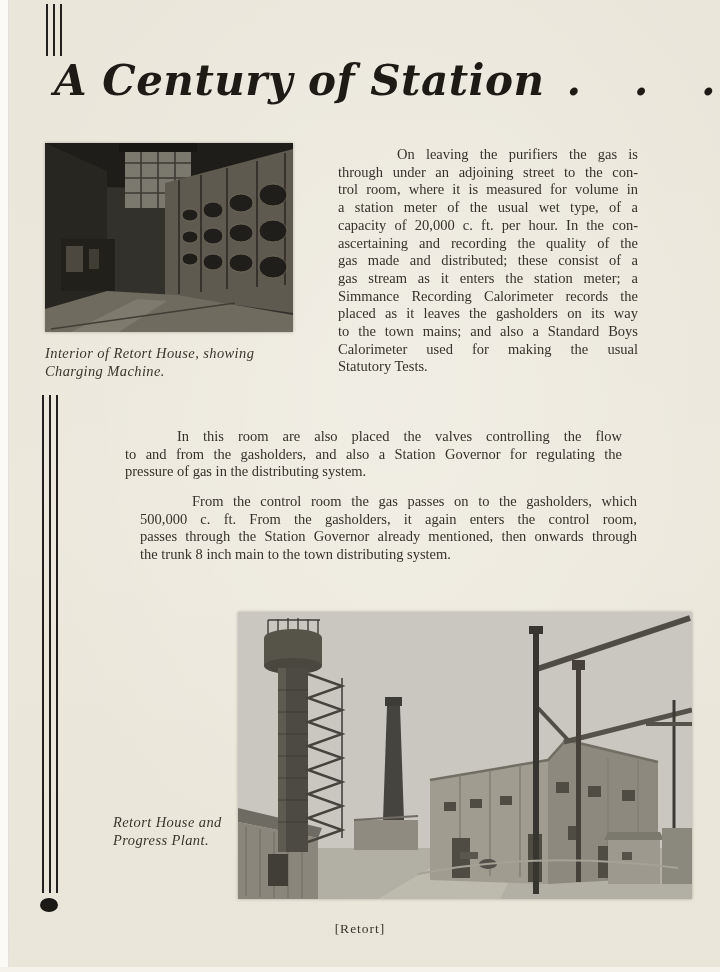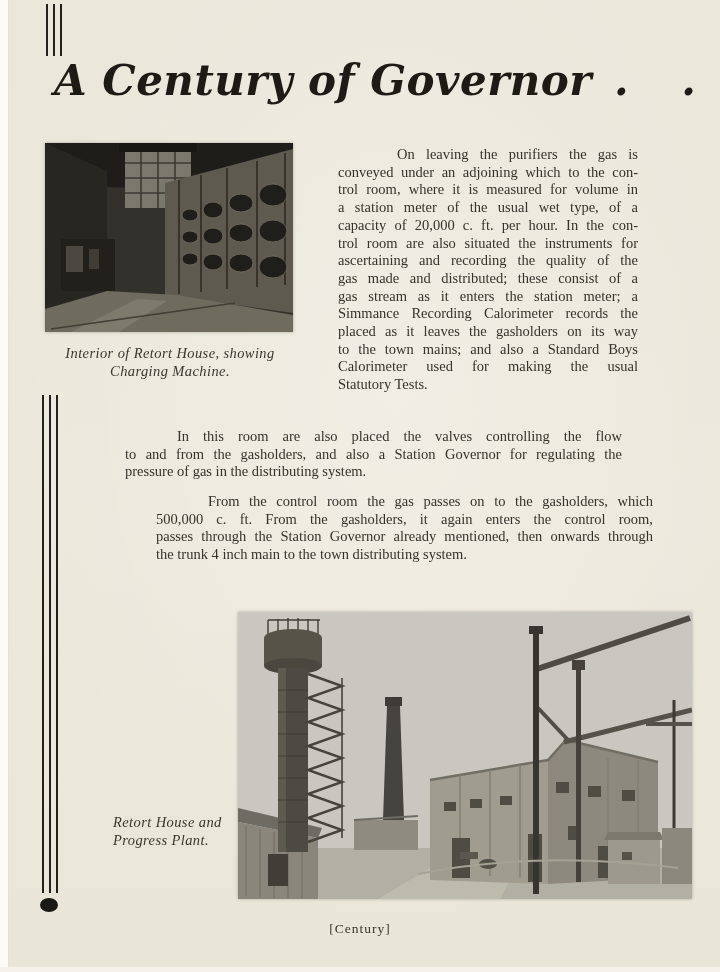--- a/index.html
+++ b/index.html
@@ -31,21 +31,21 @@
 
   
   .photo{position:absolute;box-shadow:0 0 3px rgba(60,55,45,.35);}
   .photo svg{display:block;}
 
   
   .caption{
     position:absolute;font-style:italic;font-size:14.5px;line-height:18px;color:#3a362e;
     letter-spacing:.4px;
   }
-  .caption.center{text-align:center;}
+  .caption.center{text-align:left;}
 
   
   .lines{position:absolute;font-size:14.5px;line-height:17.7px;color:#36322b;}
   .lines .tline{text-align:justify;text-align-last:justify;white-space:normal;}
   .lines .tline:last-child{text-align-last:auto;}
   .lines .tline:first-child{text-indent:var(--indent,58px);}
 
   
   .folio{
     position:absolute;left:0;top:921px;width:720px;text-align:center;
@@ -59,21 +59,21 @@
 
   <div class="edge-left"></div>
   <div class="edge-bottom"></div>
 
   <div class="rule-group" style="left:46px;top:4px;width:16px;height:52px;">
     <span class="rule-bar" style="left:0;height:52px;"></span>
     <span class="rule-bar" style="left:7px;height:52px;"></span>
     <span class="rule-bar" style="left:14px;height:52px;"></span>
   </div>
 
-  <h1 class="title"><span>A Century of Governor</span><span class="dots">. . .</span></h1>
+  <h1 class="title"><span>A Century of Station</span><span class="dots">. . .</span></h1>
 
   <figure class="photo" style="left:45px;top:143px;width:248px;height:189px;margin:0;">
     <svg width="248" height="189" viewBox="0 0 248 189">
       <rect width="248" height="189" fill="#33312c"></rect>
       <polygon points="0,0 248,0 248,26 122,46 0,42" fill="#1f1d1a"></polygon>
       <rect x="80" y="5" width="66" height="60" fill="#7b786d"></rect>
       <path d="M80,20 h66 M80,35 h66 M80,50 h66 M96,5 v60 M113,5 v60 M130,5 v60" stroke="#3c3a33" stroke-width="1.6" fill="none"></path>
       <rect x="74" y="0" width="78" height="9" fill="#191714"></rect>
       <polygon points="0,0 62,28 62,150 0,166" fill="#282621"></polygon>
       <rect x="16" y="96" width="54" height="52" fill="#21201b"></rect>
@@ -101,46 +101,45 @@
     </svg>
   </figure>
 
   <figcaption class="caption center" style="left:45px;top:344px;width:250px;">
     <div>Interior of Retort House, showing</div>
     <div>Charging Machine.</div>
   </figcaption>
 
   <div class="lines" style="left:338px;top:146px;width:300px;--indent:59px;">
       <div class="tline">On leaving the purifiers the gas is</div>
-      <div class="tline">conveyed under an adjoining which to the con-</div>
+      <div class="tline">through under an adjoining street to the con-</div>
       <div class="tline">trol room, where it is measured for volume in</div>
       <div class="tline">a station meter of the usual wet type, of a</div>
       <div class="tline">capacity of 20,000 c. ft. per hour.  In the con-</div>
-      <div class="tline">trol room are also situated the instruments for</div>
       <div class="tline">ascertaining and recording the quality of the</div>
       <div class="tline">gas made and distributed; these consist of a</div>
       <div class="tline">gas stream as it enters the station meter; a</div>
       <div class="tline">Simmance Recording Calorimeter records the</div>
       <div class="tline">placed as it leaves the gasholders on its way</div>
       <div class="tline">to the town mains; and also a Standard Boys</div>
       <div class="tline">Calorimeter used for making the usual</div>
       <div class="tline">Statutory Tests.</div>
     </div>
 
   <div class="lines" style="left:125px;top:428px;width:497px;--indent:52px;">
       <div class="tline">In this room are also placed the valves controlling the flow</div>
       <div class="tline">to and from the gasholders, and also a Station Governor for regulating the</div>
       <div class="tline">pressure of gas in the distributing system.</div>
     </div>
 
-  <div class="lines" style="left:156px;top:493px;width:497px;--indent:52px;">
+  <div class="lines" style="left:140px;top:493px;width:497px;--indent:52px;">
       <div class="tline">From the control room the gas passes on to the gasholders, which</div>
       <div class="tline">500,000 c. ft.  From the gasholders, it again enters the control room,</div>
       <div class="tline">passes through the Station Governor already mentioned, then onwards through</div>
-      <div class="tline">the trunk 4 inch main to the town distributing system.</div>
+      <div class="tline">the trunk 8 inch main to the town distributing system.</div>
     </div>
 
   <div class="caption" style="left:113px;top:813px;width:160px;">
     <div>Retort House and</div>
     <div>Progress Plant.</div>
   </div>
 
   <figure class="photo" style="left:238px;top:612px;width:454px;height:287px;margin:0;">
     <svg width="454" height="287" viewBox="0 0 454 287">
       <rect width="454" height="287" fill="#c9c7c0"></rect>
@@ -218,15 +217,15 @@
     </svg>
   </figure>
 
   <div class="rule-group" style="left:42px;top:395px;width:18px;height:518px;">
     <span class="rule-bar" style="left:0;height:498px;"></span>
     <span class="rule-bar" style="left:7px;height:498px;"></span>
     <span class="rule-bar" style="left:14px;height:498px;"></span>
     <span class="rule-dot" style="left:-2px;top:503px;"></span>
   </div>
 
-  <div class="folio">[Century]</div>
+  <div class="folio">[Retort]</div>
 
 </div>
 
 </body></html>

